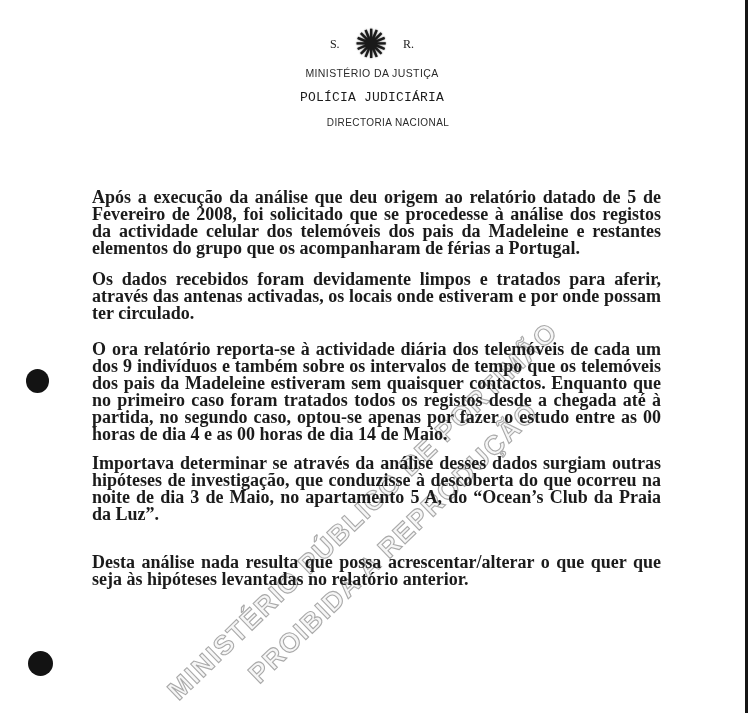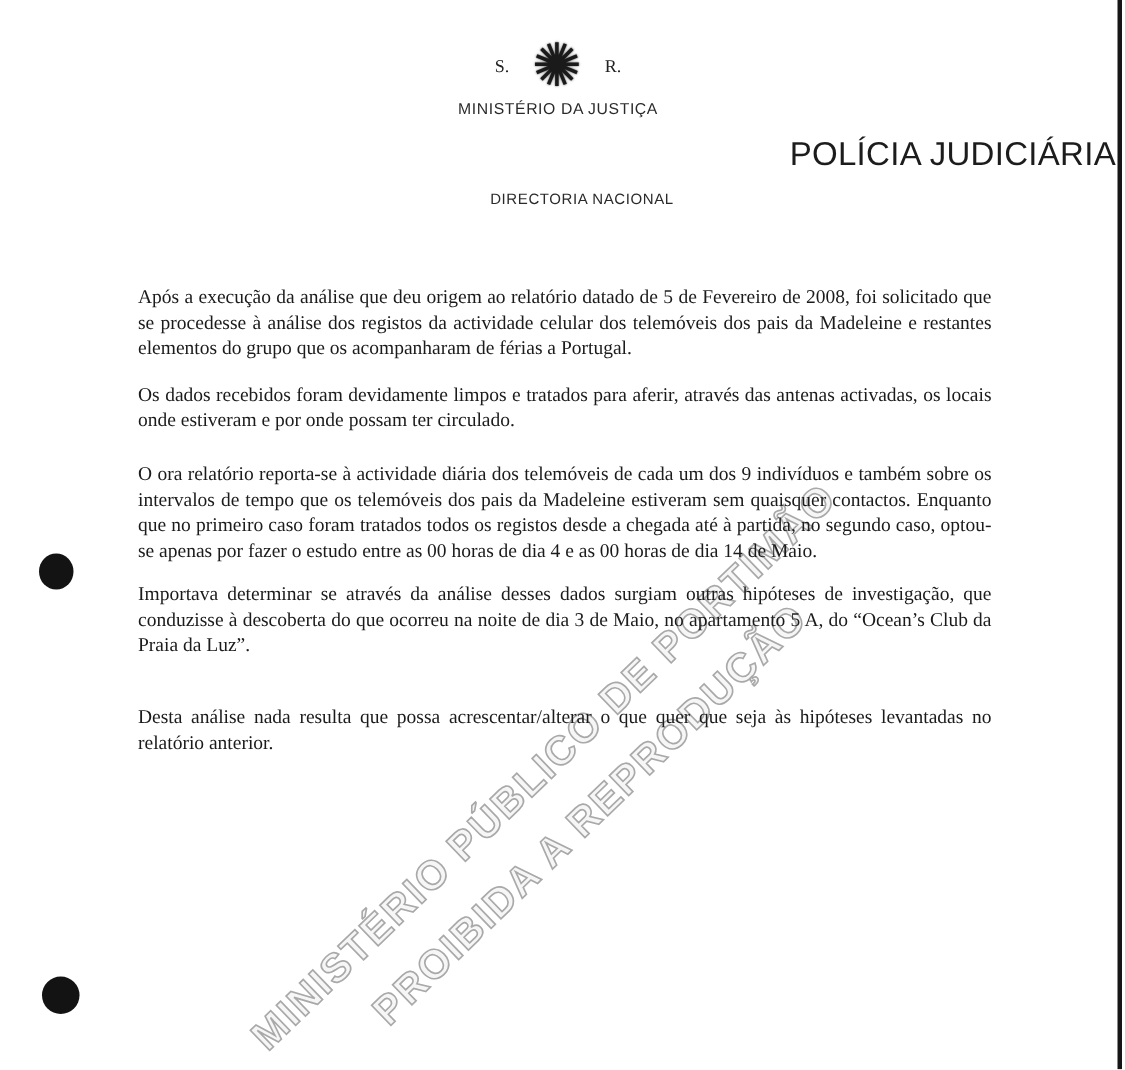--- a/index.html
+++ b/index.html
@@ -71,25 +71,24 @@
   }
   .ministry {
     margin-top: 1px;
     font-family: "Liberation Sans", sans-serif;
     font-size: 10.5px;
     letter-spacing: 0.4px;
     color: #2a2a2a;
   }
   .agency {
     margin-top: 11px;
-    font-family: Liberation Sans, sans-serif;
-    font-size: 22px;
+    font-family: Liberation Mono, monospace;
+    font-size: 13px;
     letter-spacing: 0.2px;
     color: #1c1c1c;
-    text-align: right;
   }
   .directorate {
     margin-top: 12px;
     font-family: "Liberation Sans", sans-serif;
     font-size: 10px;
     letter-spacing: 0.4px;
     color: #2a2a2a;
     padding-left: 32px;
   }
   .doc-title {
@@ -101,24 +100,25 @@
     color: #161616;
   }
 
   
   .content {
     position: absolute;
     top: 189px; left: 92px;
     width: 569px;
     z-index: 2;
     font-family: "Liberation Serif", serif;
-    font-size: 13px;
+    font-size: 18px;
     line-height: 17px;
     color: #1b1b1b;
     text-align: justify;
+    font-weight: bold;
   }
   .content p { margin: 0; }
   .p1 { margin-bottom: 14px !important; }
   .p2 { margin-bottom: 17px !important; }
   .p3 { margin-bottom: 19px !important; }
   .p4 { margin-bottom: 12px !important; }
   .p5 { margin-bottom: 31px !important; }
 </style>
 </head>
 <body>

